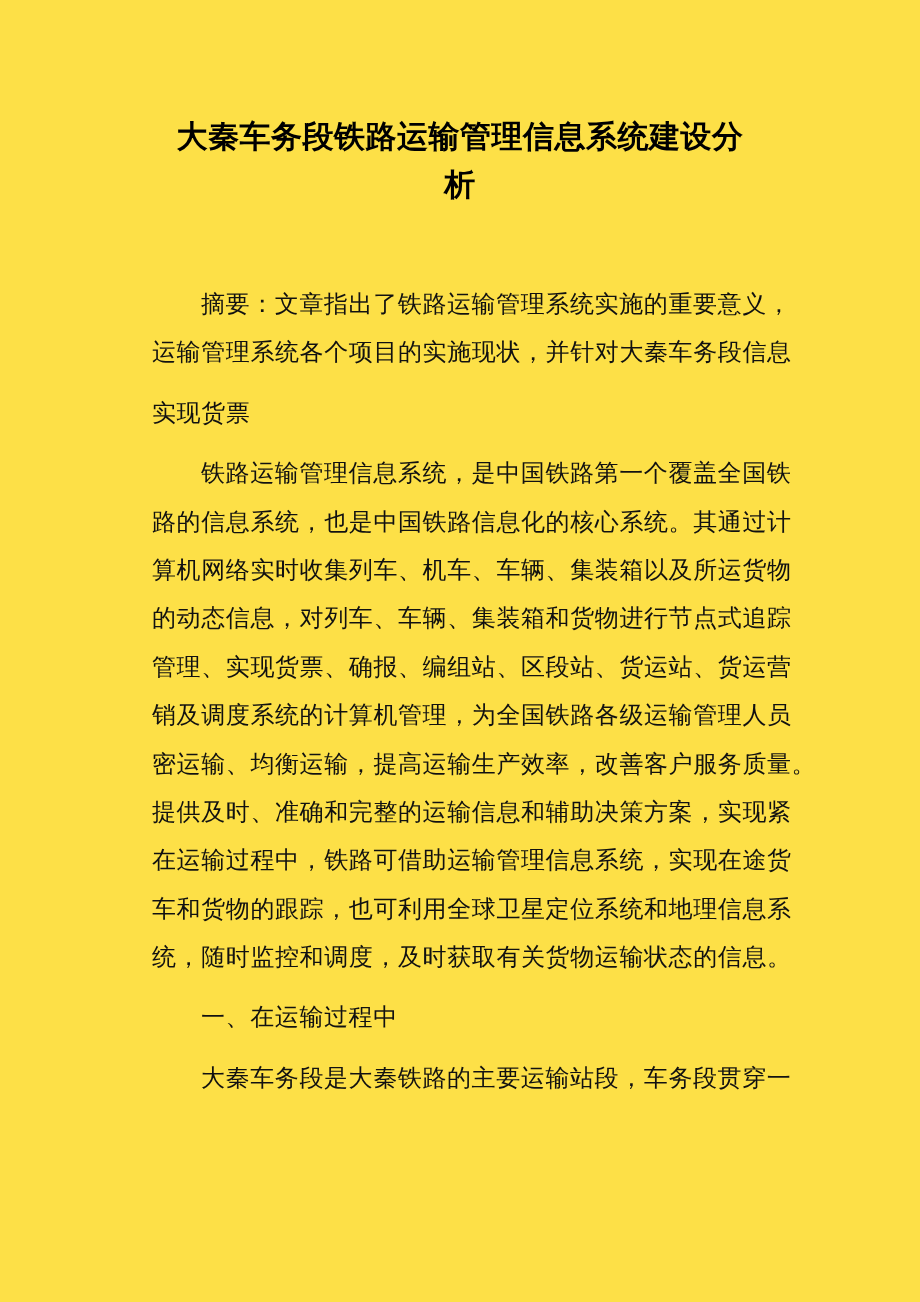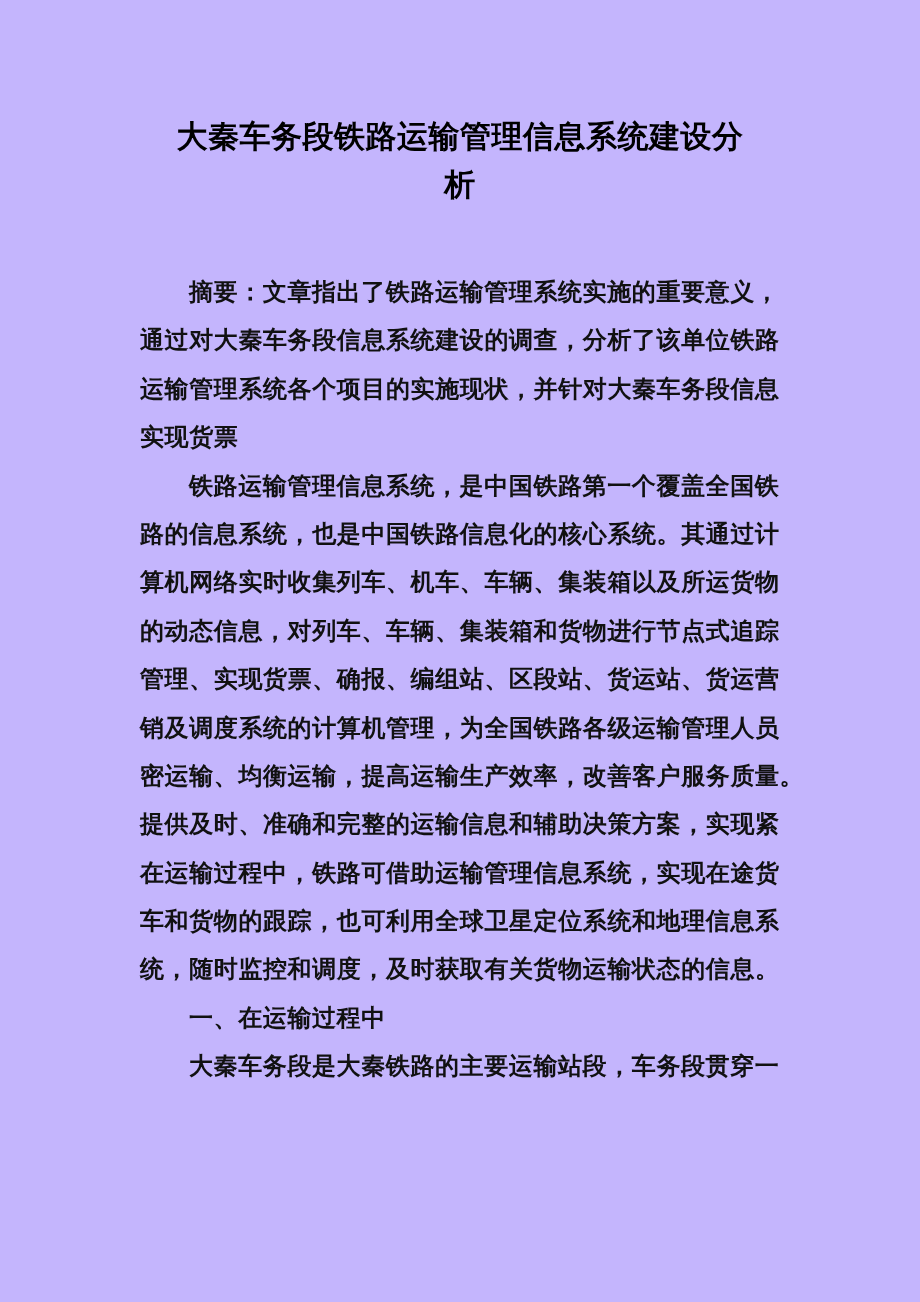--- a/index.html
+++ b/index.html
@@ -12,21 +12,21 @@
     height: 1302px;
     position: relative;
     overflow: hidden;
     color: #111111;
   }
   .page {
     position: absolute;
     left: 0; top: 0;
     width: 920px;
     height: 1302px;
-    background: #c4b5fd;
+    background: #fde047;
   }
   .title {
     position: absolute;
     left: 130px;
     width: 660px;
     top: 112px;
     text-align: center;
     font-family: "DejaVu Sans", "Liberation Sans", sans-serif;
     font-weight: bold;
     font-size: 31px;
@@ -41,21 +41,21 @@
   .body {
     position: absolute;
     left: 140px;
     top: 268px;
     width: 645px;
     font-family: "DejaVu Serif", "Liberation Serif", serif;
     font-size: 24px;
     line-height: 48.4px;
     color: #111111;
   }
-  .para { margin: 0; padding: 0; font-weight: bold; }
+  .para { margin: 12px; padding: 0; }
   .line {
     display: block;
     white-space: nowrap;
     height: 48.4px;
     letter-spacing: 0.6px;
   }
   .line.indent { padding-left: 49px; }
 </style>
 </head>
 <body>
@@ -64,21 +64,20 @@
 
   <h1 class="title" style="margin:0;">
     <span class="tline">大秦车务段铁路运输管理信息系统建设分</span>
     <span class="tline">析</span>
   </h1>
 
   <div class="body">
 
     <div class="para">
       <span class="line indent">摘要：文章指出了铁路运输管理系统实施的重要意义，</span>
-      <span class="line">通过对大秦车务段信息系统建设的调查，分析了该单位铁路</span>
       <span class="line">运输管理系统各个项目的实施现状，并针对大秦车务段信息</span>
     </div>
 
     <div class="para">
       <span class="line">实现货票</span>
     </div>
 
     <div class="para">
       <span class="line indent">铁路运输管理信息系统，是中国铁路第一个覆盖全国铁</span>
       <span class="line">路的信息系统，也是中国铁路信息化的核心系统。其通过计</span>

